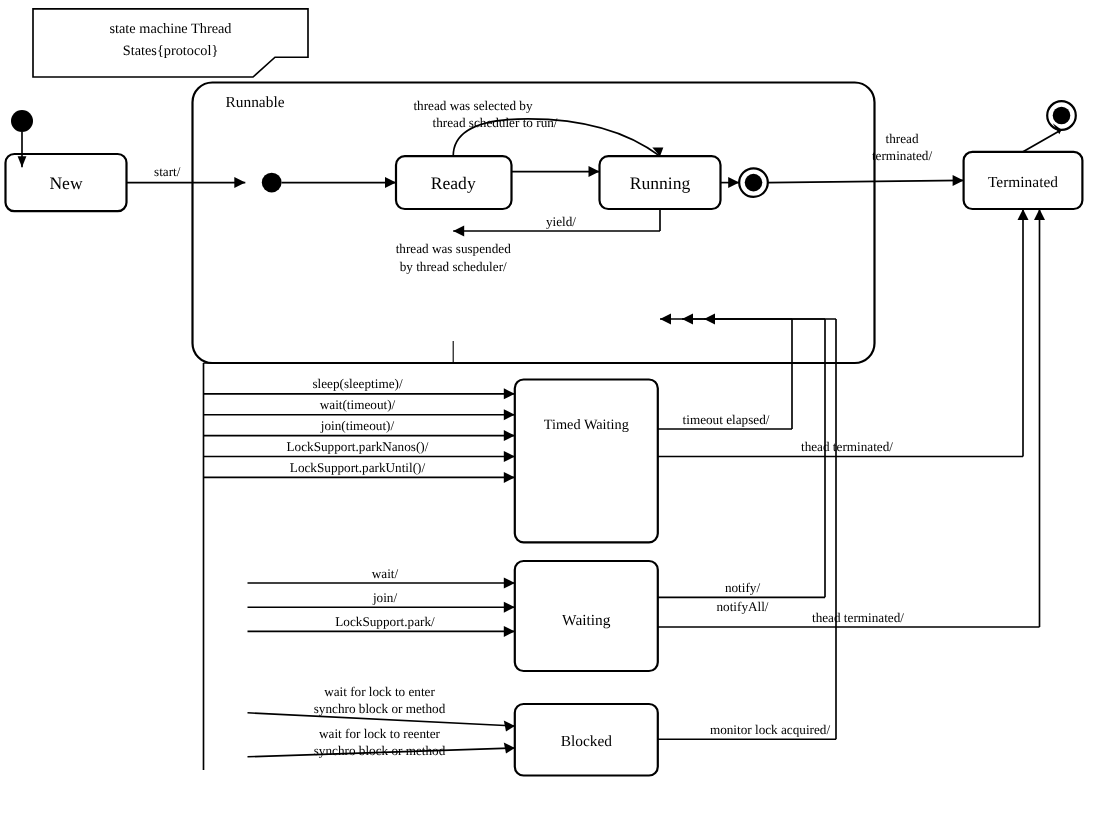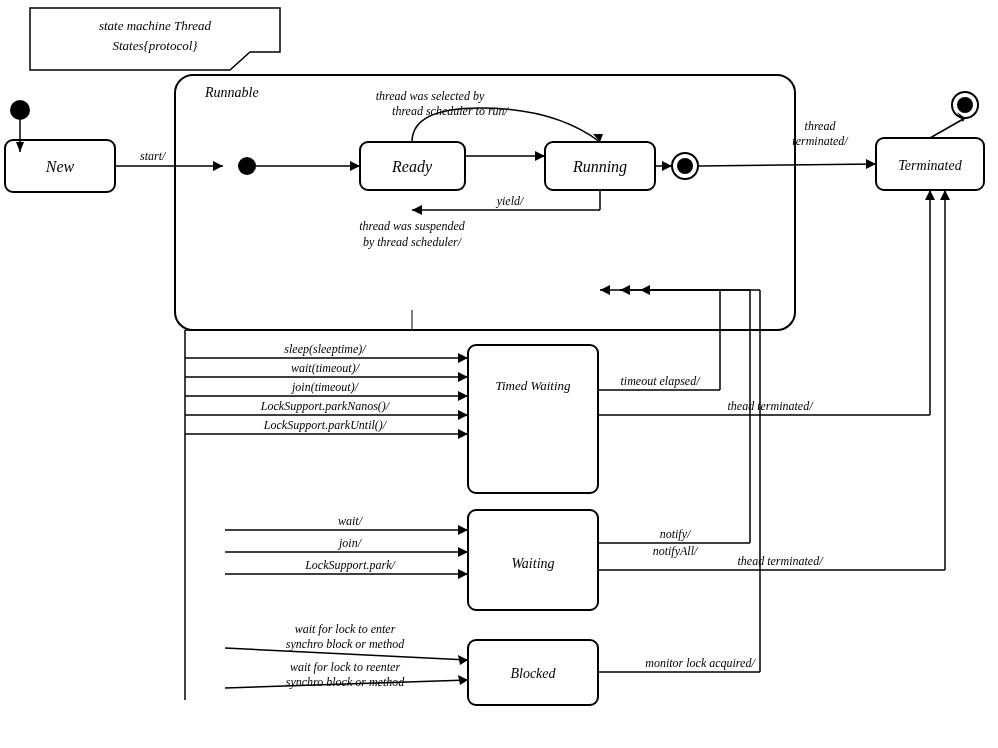--- a/index.html
+++ b/index.html
@@ -10,21 +10,20 @@
       width: 998px;
       height: 748px;
       overflow: hidden;
       position: relative;
     }
     #diagram {
       position: absolute;
       top: 0; left: 0;
       width: 998px;
       height: 748px;
-      font-style: italic;
     }
     svg {
       width: 998px;
       height: 748px;
     }
   </style>
 </head>
 <body>
 
 <div id="diagram">

